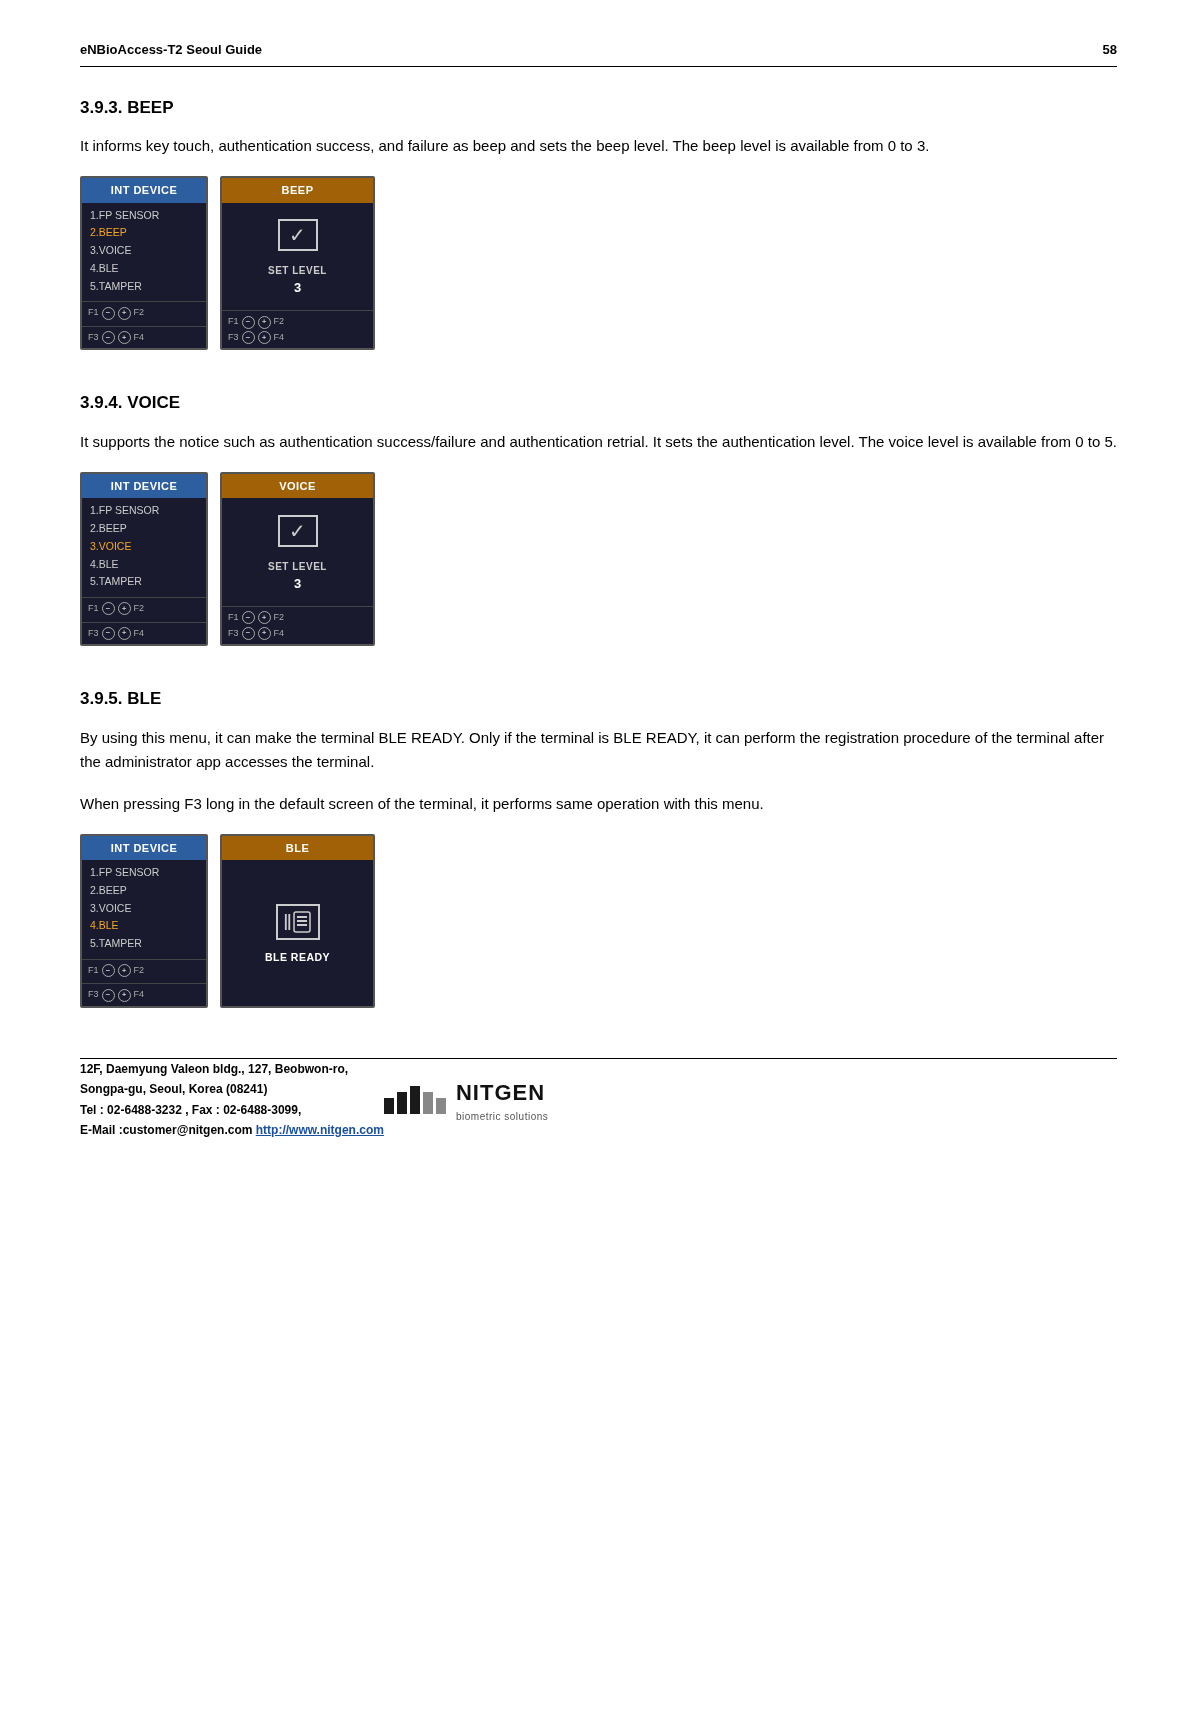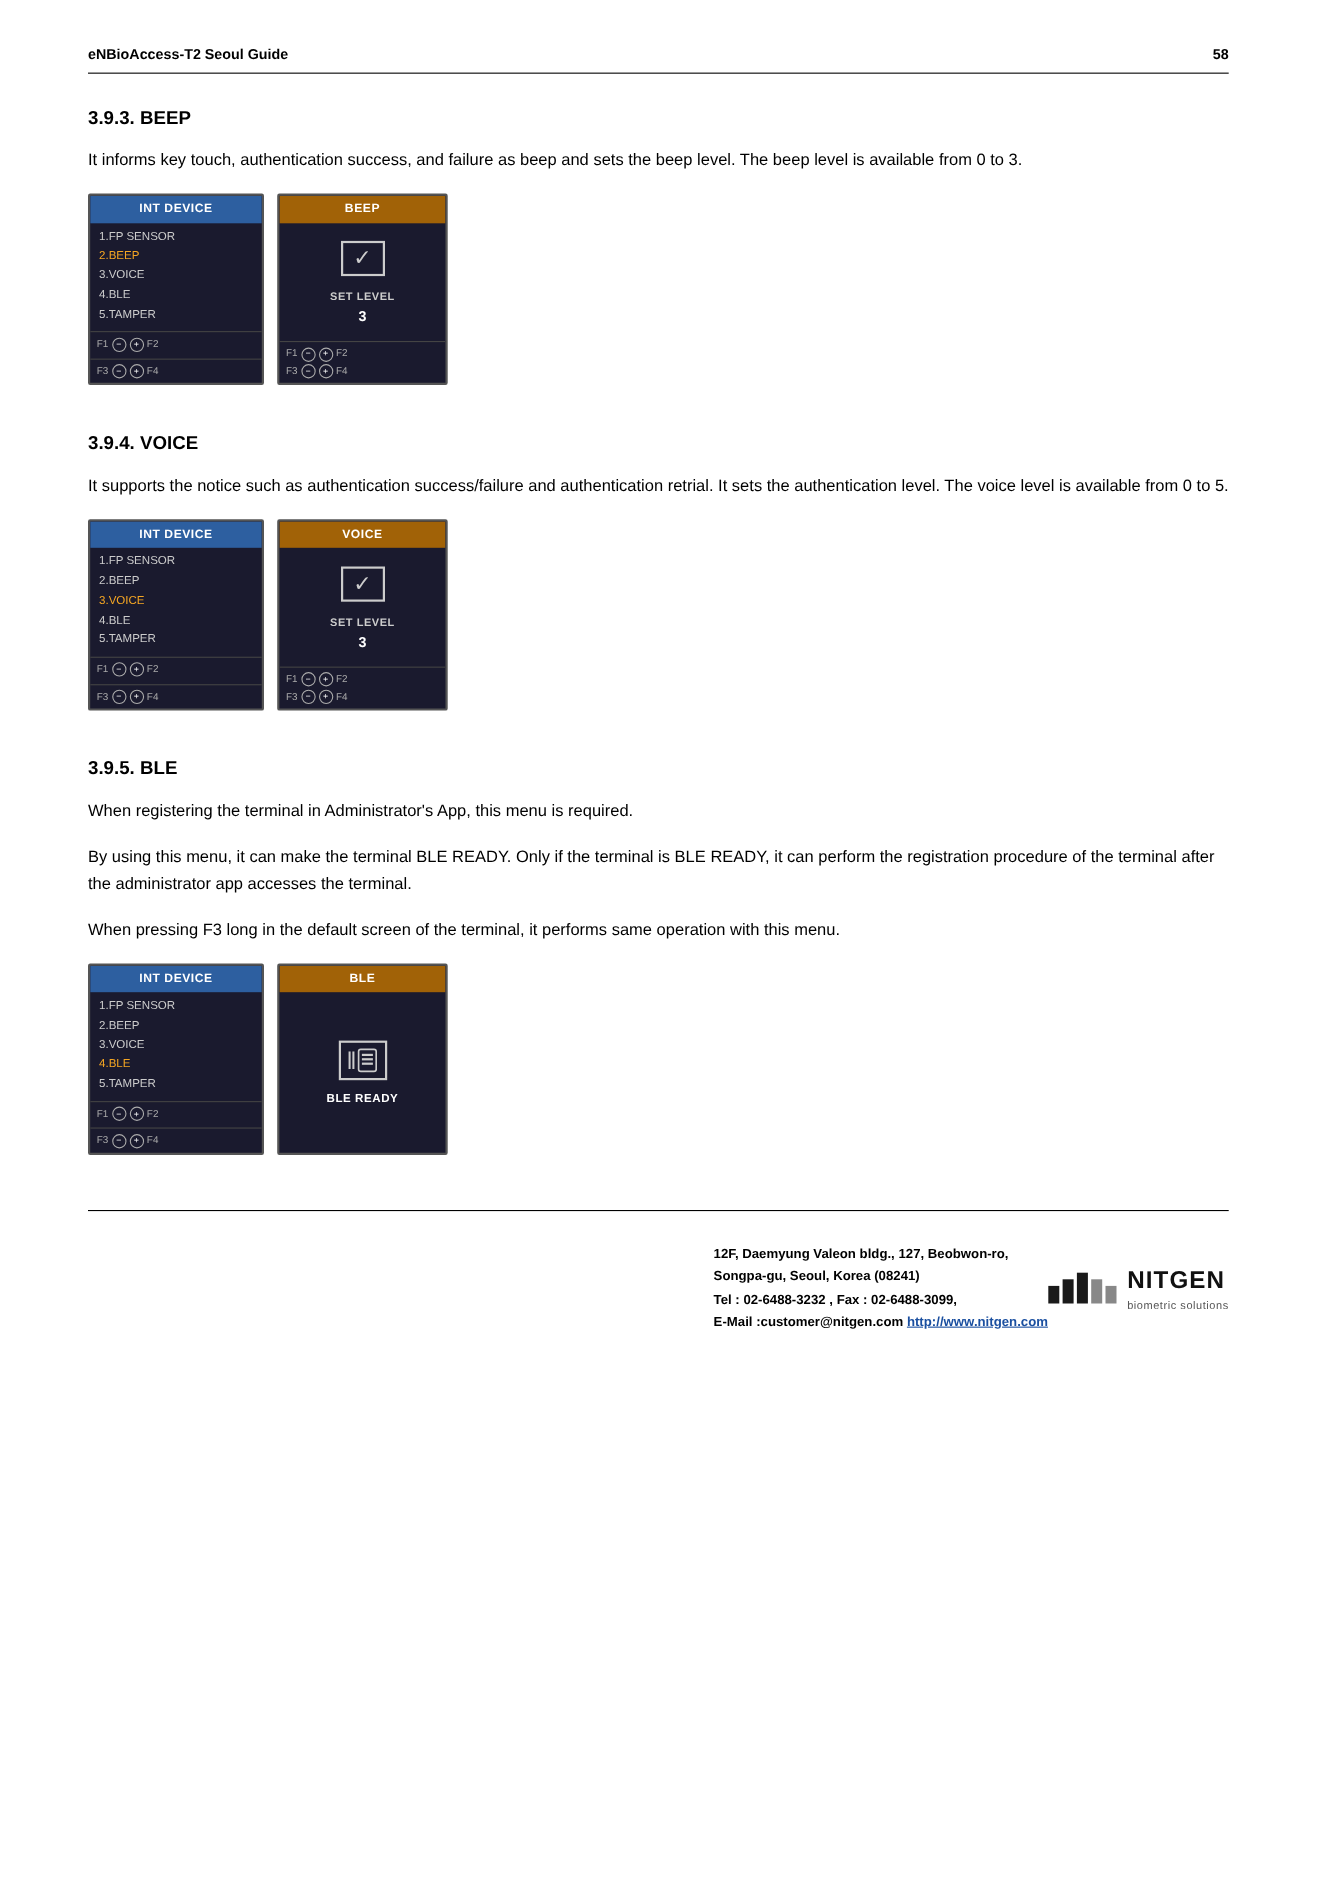--- a/index.html
+++ b/index.html
@@ -51,21 +51,21 @@
 
     .device-screenshots {
       display: flex;
       gap: 12px;
       margin-bottom: 28px;
     }
 
     .device-screen {
       background: #1a1a2e;
       color: #fff;
-      width: 160px;
+      width: 128px;
       font-size: 11px;
       border: 2px solid #555;
       border-radius: 2px;
       overflow: hidden;
     }
 
     .screen-header {
       background: #2d5fa0;
       text-align: center;
       padding: 4px 6px;
@@ -198,23 +198,23 @@
     .ble-ready-text {
       font-size: 10.5px;
       color: #fff;
       font-weight: bold;
       letter-spacing: 0.5px;
     }
 
     .page-footer {
       border-top: 1.5px solid #000;
       margin-top: 50px;
-      padding-top: 29px;
-      display: flex;
-      justify-content: flex-end;
+      padding-top: 0;
+      display: flex;
+      justify-content: flex-start;
       align-items: center;
     }
 
     .footer-address {
       font-size: 12px;
       font-weight: bold;
       line-height: 1.7;
     }
 
     .footer-address a {
@@ -382,21 +382,20 @@
           <div class="btn-circle">+</div>
           <span class="btn-label">F4</span>
         </div>
       </div>
     </div>
   </div>
 </div>
 
 <div class="section-block">
   <div class="section-heading">3.9.5.  BLE</div>
-  <div class="section-body">When registering the terminal in Administrator's App, this menu is required.</div>
   <div class="section-body">By using this menu, it can make the terminal BLE READY. Only if the terminal is BLE READY, it can perform the registration procedure of the terminal after the administrator app accesses the terminal.</div>
   <div class="section-body">When pressing F3 long in the default screen of the terminal, it performs same operation with this menu.</div>
 
   <div class="device-screenshots">
 
     <div class="device-screen">
       <div class="screen-header">INT DEVICE</div>
       <div class="screen-menu">
         <div class="screen-menu-item">1.FP SENSOR</div>
         <div class="screen-menu-item">2.BEEP</div>

